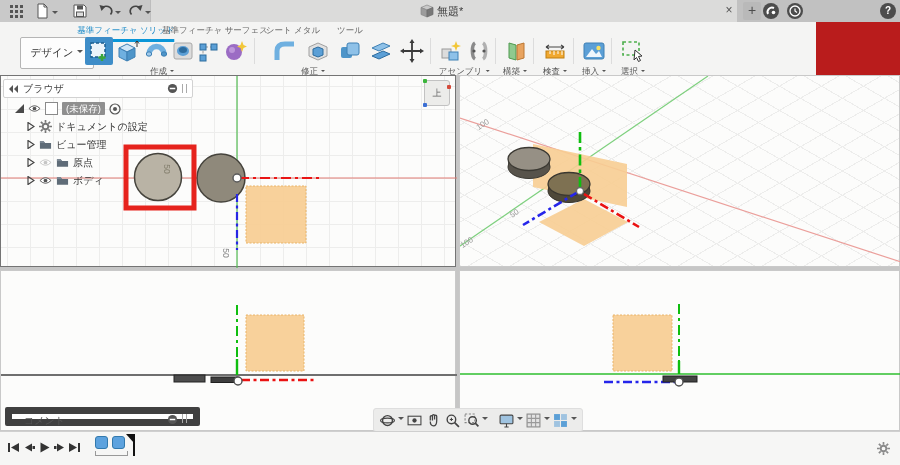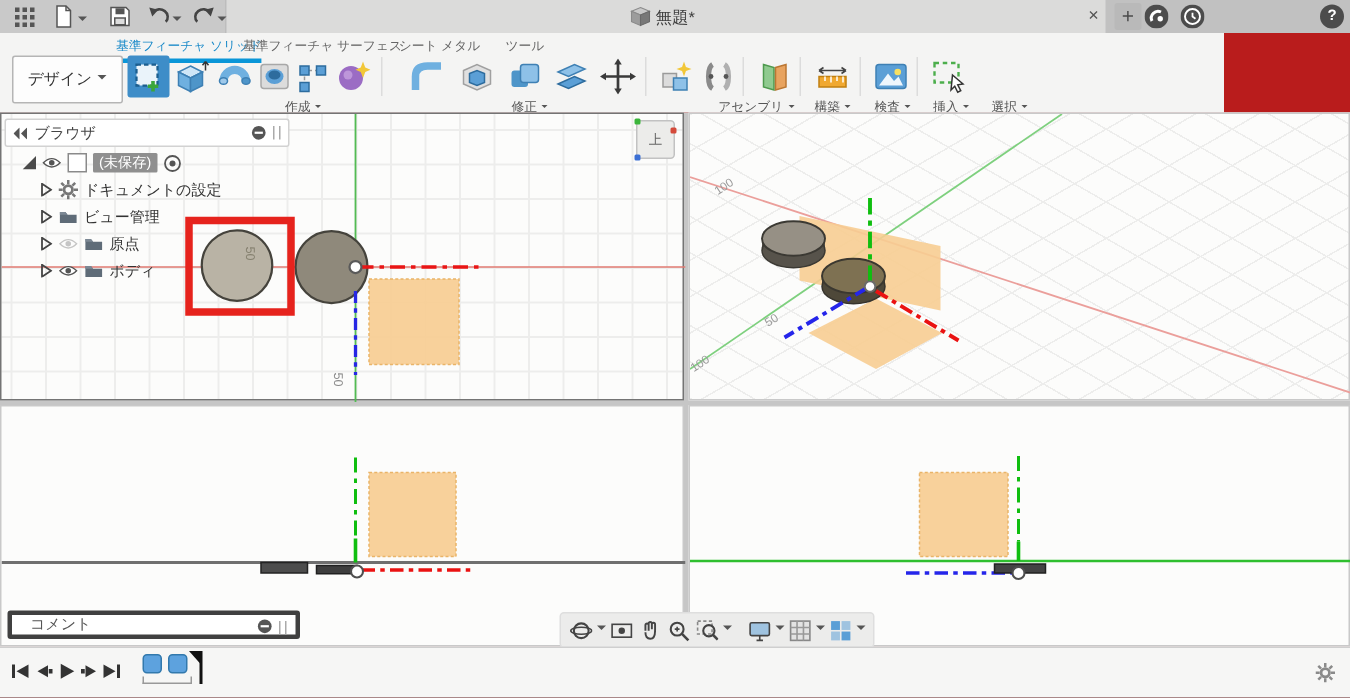--- a/index.html
+++ b/index.html
@@ -22,29 +22,29 @@
   .tb-newtab{position:absolute;left:743px;top:2px;width:18px;height:18px;background:#b9b9b9;border-radius:2px;
              font-size:14px;color:#4c4c4c;text-align:center;line-height:17px;cursor:pointer;}
   .tb-help{position:absolute;left:880px;top:3px;width:16px;height:16px;border-radius:50%;background:#4c4c4c;
            color:#fff;font-size:10px;font-weight:bold;text-align:center;line-height:16px;cursor:pointer;}
 
   
   .ribbon{position:absolute;left:0;top:22px;width:816px;height:53px;background:#f4f4f3;}
   .rtab{position:absolute;top:3px;transform:translateX(-50%);font-size:8.5px;color:#666;
         white-space:nowrap;padding-bottom:2px;cursor:pointer;}
   .rtab.active{color:#1788c8;border-bottom:3px solid #0a96d8;}
-  .designbtn{position:absolute;left:8px;top:15px;width:72px;height:30px;background:#fdfdfd;
+  .designbtn{position:absolute;left:20px;top:15px;width:72px;height:30px;background:#fdfdfd;
              border:1px solid #b5b5b5;border-radius:2px;display:flex;align-items:center;justify-content:center;
              gap:4px;font-size:10.5px;color:#333;cursor:pointer;}
   .ric{position:absolute;top:15px;width:28px;height:28px;display:flex;align-items:center;justify-content:center;
        border-radius:2px;cursor:pointer;}
   .ric.active{background:#3e8dc8;}
   .rsep{position:absolute;top:16px;width:1px;height:26px;background:#dcdcdc;}
   .glabel{position:absolute;top:44px;transform:translateX(-50%);display:flex;align-items:center;gap:3px;
-          font-size:8.5px;color:#555;white-space:nowrap;cursor:pointer;margin-left:40px;}
+          font-size:8.5px;color:#555;white-space:nowrap;cursor:pointer;}
   .glabel .caret{border-width:2.5px;}
 
   
   .canvas{position:absolute;left:0;top:75px;width:900px;height:356px;background:#c6c6c6;}
   .vp{position:absolute;background-color:#fcfcfb;}
   .vp-tl{left:0;top:0;width:456px;height:192px;border:1.5px solid #747474;box-sizing:border-box;
     background-image:linear-gradient(#ededec 1px,transparent 1px),linear-gradient(90deg,#ededec 1px,transparent 1px);
     background-size:23px 23px;background-position:6px 10px;}
   .vp-tr{left:459px;top:0;width:441px;height:192px;border:1px solid #c9c9c9;box-sizing:border-box;
     background-image:repeating-linear-gradient(30deg,#ededec 0 1px,transparent 1px 21px),
@@ -62,22 +62,22 @@
   .browser{position:absolute;left:2px;top:3px;width:190px;}
   .br-head{height:17px;background:rgba(255,255,255,.97);border:1px solid #d2d2d2;border-radius:2px;
            display:flex;align-items:center;padding:0 5px;font-family:Liberation Serif, serif;}
   .br-title{font-size:10px;color:#444;margin-left:5px;flex:1;}
   .br-handle{width:3px;height:9px;border-left:1px solid #aaa;border-right:1px solid #aaa;margin-left:4px;}
   .br-row{height:15px;display:flex;align-items:center;gap:4px;font-size:10px;color:#333;margin-top:3px;cursor:pointer;}
   .chip{background:#8f8f8f;color:#fff;font-size:9.5px;padding:0 4px;border-radius:1px;line-height:13px;}
   .cubebox{width:11px;height:11px;background:#fff;border:1px solid #8a8a8a;}
 
   
-  .commentbar{position:absolute;left:5px;top:332px;width:195px;height:19px;background:#fff;border:3px solid #404040;
-              border-radius:2px;display:flex;align-items:flex-end;padding:0 6px 0 12px;box-sizing:border-box;}
+  .commentbar{position:absolute;left:5px;top:332px;width:195px;height:19px;background:#fff;border:7px solid #404040;
+              border-radius:2px;display:flex;align-items:flex-start;padding:0 6px 0 12px;box-sizing:border-box;}
   .cm-label{font-size:10px;color:#555;flex:1;}
 
   
   .navbar{position:absolute;left:373px;top:333px;height:22px;background:#ececeb;border:1px solid #dedede;
           border-radius:3px;display:flex;align-items:center;padding:0 5px;gap:2px;}
   .nv{width:17px;height:17px;display:flex;align-items:center;justify-content:center;cursor:pointer;}
   .nv-gap{width:6px;}
 
   
   .timeline{position:absolute;left:0;top:431px;width:900px;height:34px;background:#f6f6f5;border-top:1px solid #cfcfcf;box-sizing:border-box;}

